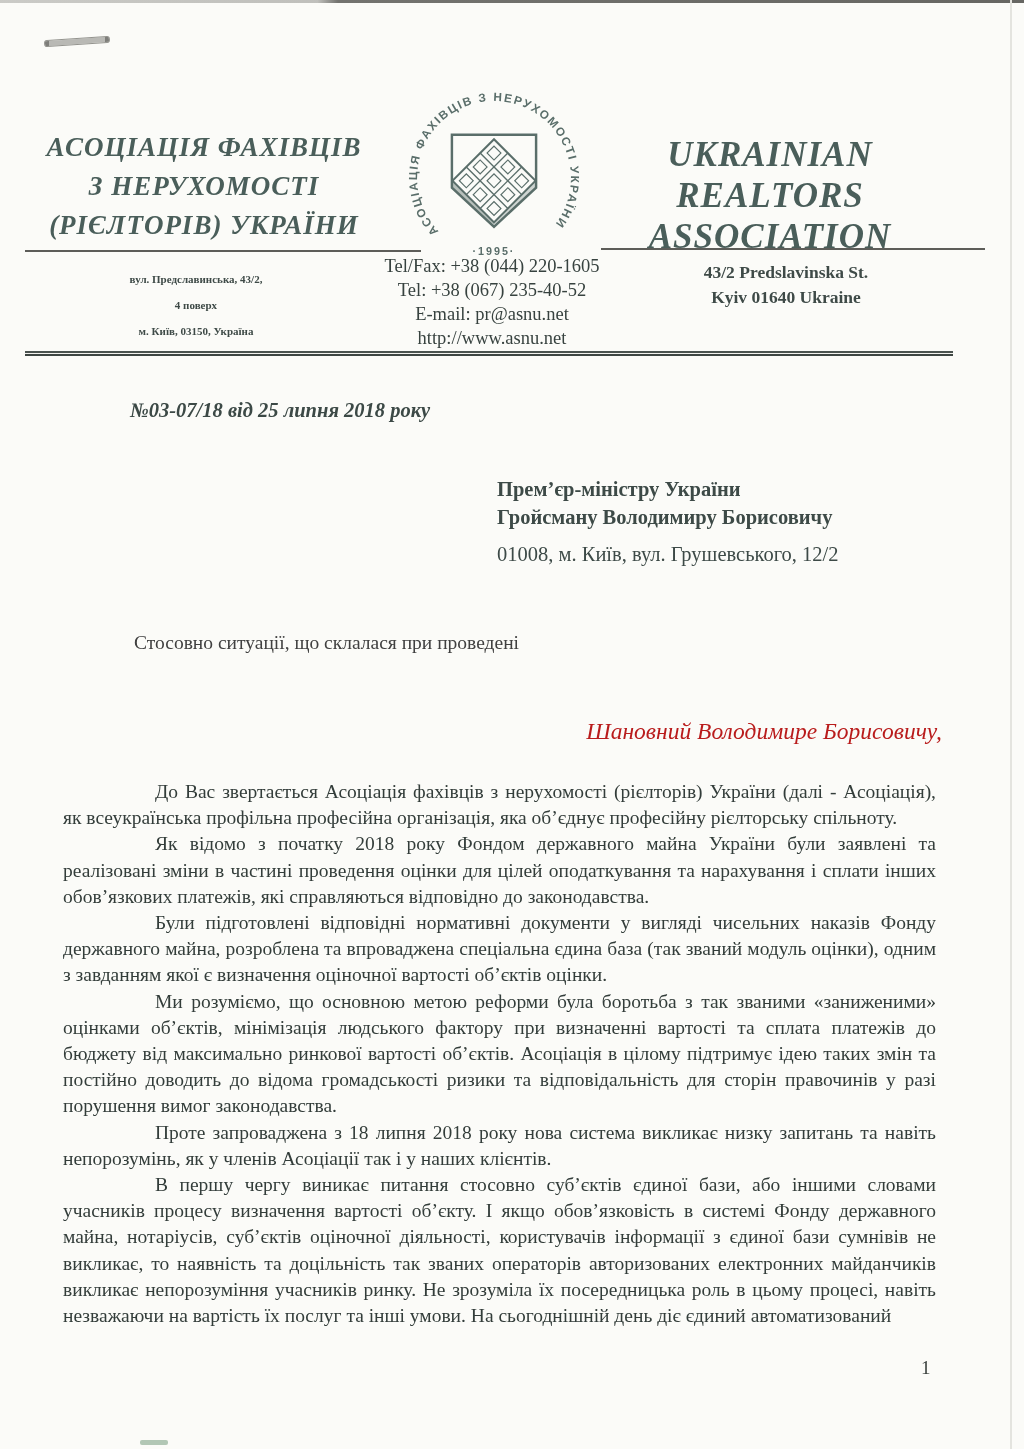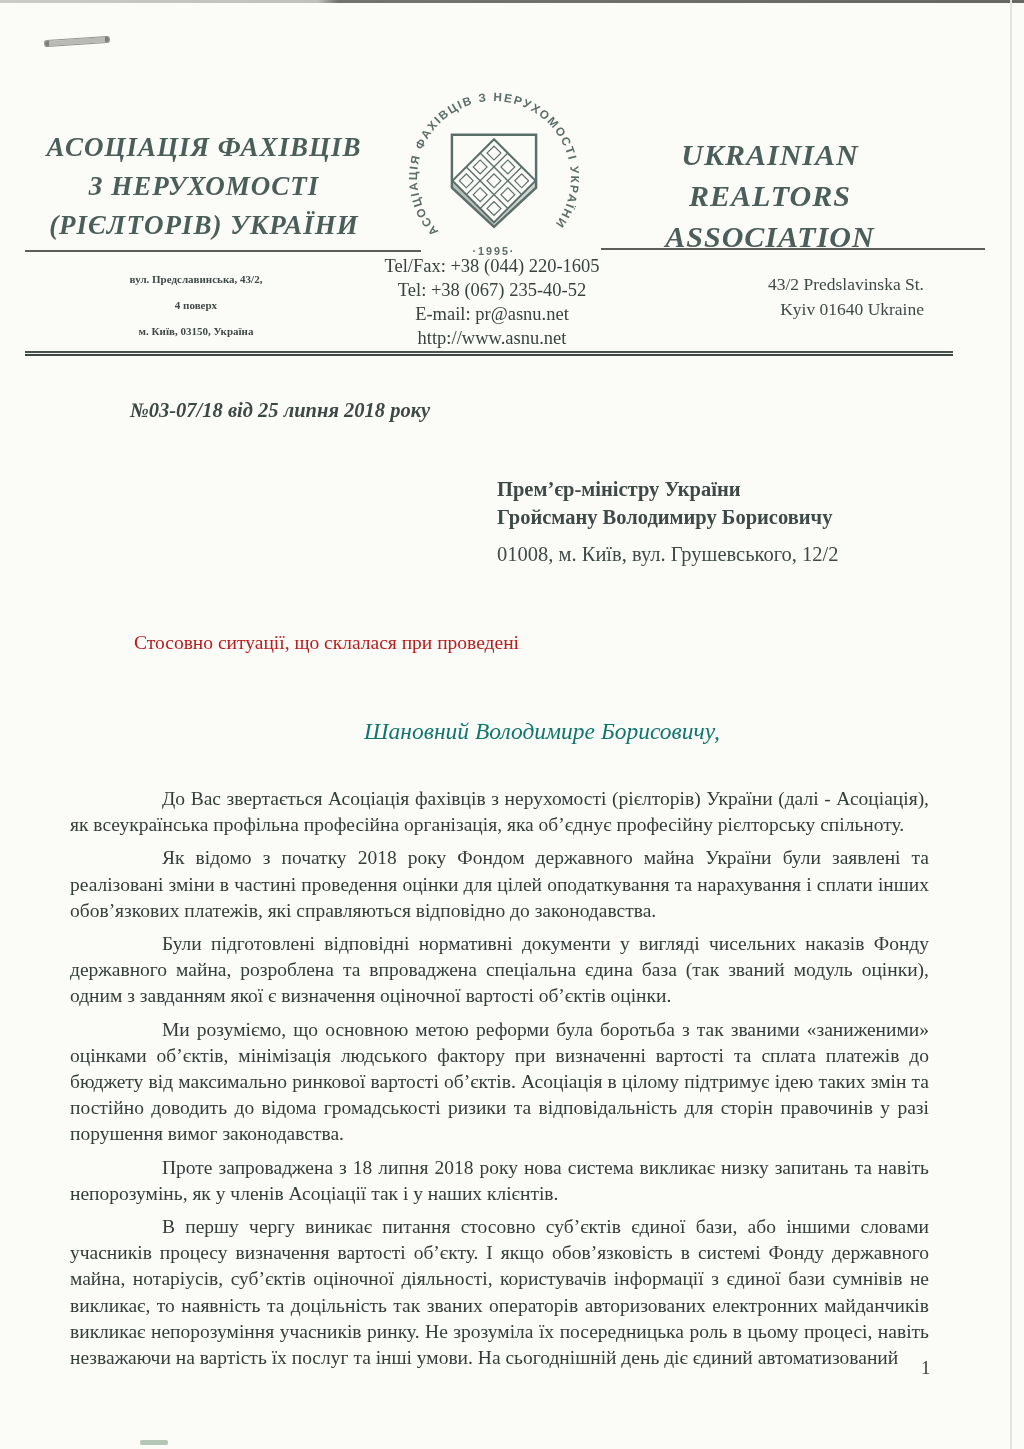--- a/index.html
+++ b/index.html
@@ -36,21 +36,21 @@
   
   .org-uk{
     position:absolute;left:28px;top:128px;width:352px;
     text-align:center;font-weight:bold;font-style:italic;
     font-size:27px;line-height:39px;letter-spacing:1px;
     color:#4a5e5a;
   }
   .org-en{
     position:absolute;left:588px;top:134px;width:364px;
     text-align:center;font-weight:bold;font-style:italic;
-    font-size:30px;line-height:41px;letter-spacing:1px;
+    font-size:35px;line-height:41px;letter-spacing:1px;
     color:#4a5e5a;
   }
   .logo{position:absolute;left:396px;top:78px;width:196px;height:186px;}
   .rule-thin-left{
     position:absolute;left:25px;top:250px;width:396px;height:0;
     border-top:2px solid #5d5d59;
   }
   .rule-thin-right{
     position:absolute;left:601px;top:248px;width:384px;height:0;
     border-top:2px solid #5d5d59;
@@ -60,22 +60,22 @@
     position:absolute;left:40px;top:266px;width:312px;
     text-align:center;font-weight:bold;font-size:11px;line-height:26px;
     color:#3e4a47;
   }
   .contact-mid{
     position:absolute;left:352px;top:254px;width:280px;
     text-align:center;font-size:18.5px;line-height:24px;
     color:#37423f;
   }
   .contact-right{
-    position:absolute;left:648px;top:272px;width:276px;
-    text-align:right;font-weight:normal;font-size:17.5px;line-height:25px;
+    position:absolute;left:648px;top:260px;width:276px;
+    text-align:center;font-weight:bold;font-size:17.5px;line-height:25px;
     color:#3e4a47;
   }
   .rule-thick{
     position:absolute;left:25px;top:351px;width:928px;height:5px;
     background:linear-gradient(to bottom,#4a524f 0 2px,#f2f2ee 2px 3px,#3e4643 3px 5px);
   }
   
   .ref-number{
     position:absolute;left:130px;top:399px;
     font-weight:bold;font-style:italic;font-size:20.5px;
@@ -85,33 +85,33 @@
     position:absolute;left:497px;top:476px;width:470px;
     font-weight:bold;font-size:20.5px;line-height:27.5px;
     color:#3d4a47;
   }
   .addressee-address{
     position:absolute;left:497px;top:543px;width:480px;
     font-size:20.5px;color:#3d4a47;
   }
   .subject{
     position:absolute;left:134px;top:629px;width:470px;
-    font-size:19.5px;line-height:27.5px;color:#b91c1c;
+    font-size:19.5px;line-height:27.5px;color:#404040;
   }
   .salutation{
     position:absolute;left:142px;top:718px;width:800px;
-    text-align:center;font-style:italic;font-size:23.5px;
-    color:#0f766e;
+    text-align:right;font-style:italic;font-size:23.5px;
+    color:#b91c1c;
   }
   .body-text{
     position:absolute;left:63px;top:779px;width:873px;
     font-size:19.5px;line-height:26.2px;text-align:justify;
     color:#333d3a;
   }
-  .body-text p{margin:7px;text-indent:92px;}
+  .body-text p{margin:0;text-indent:92px;}
   .page-number{
     position:absolute;left:921px;top:1357px;
     font-size:19px;color:#3a403d;
   }
 </style>
 </head>
 <body>
 
 <div class="page">
 

